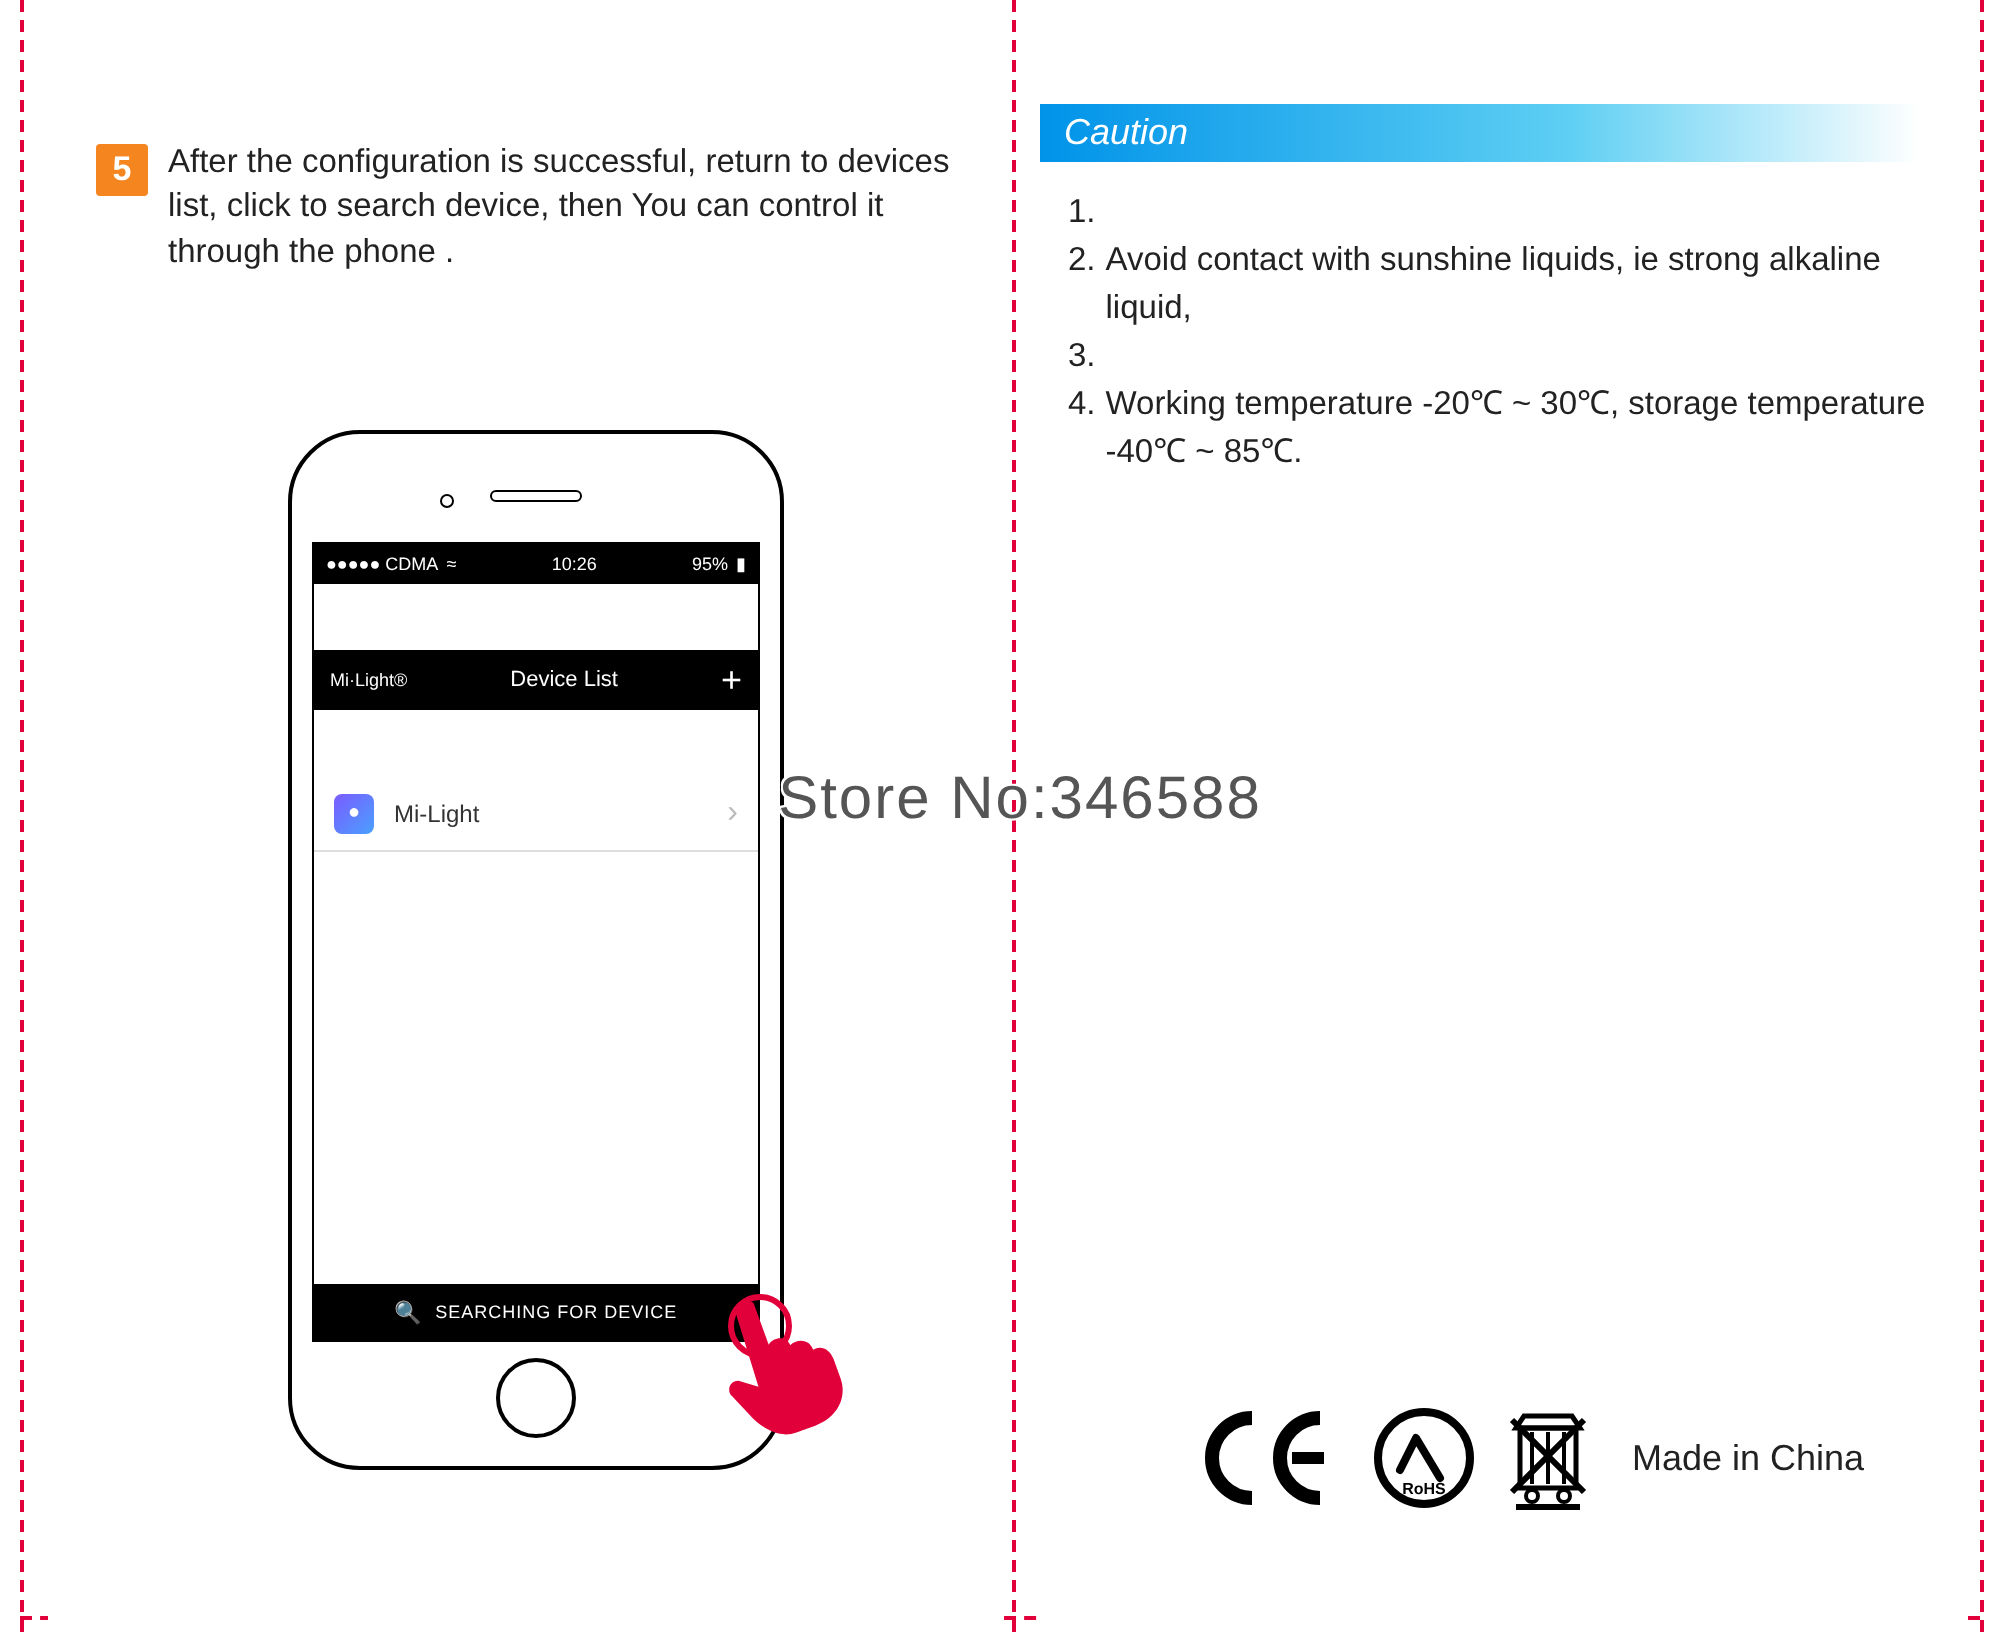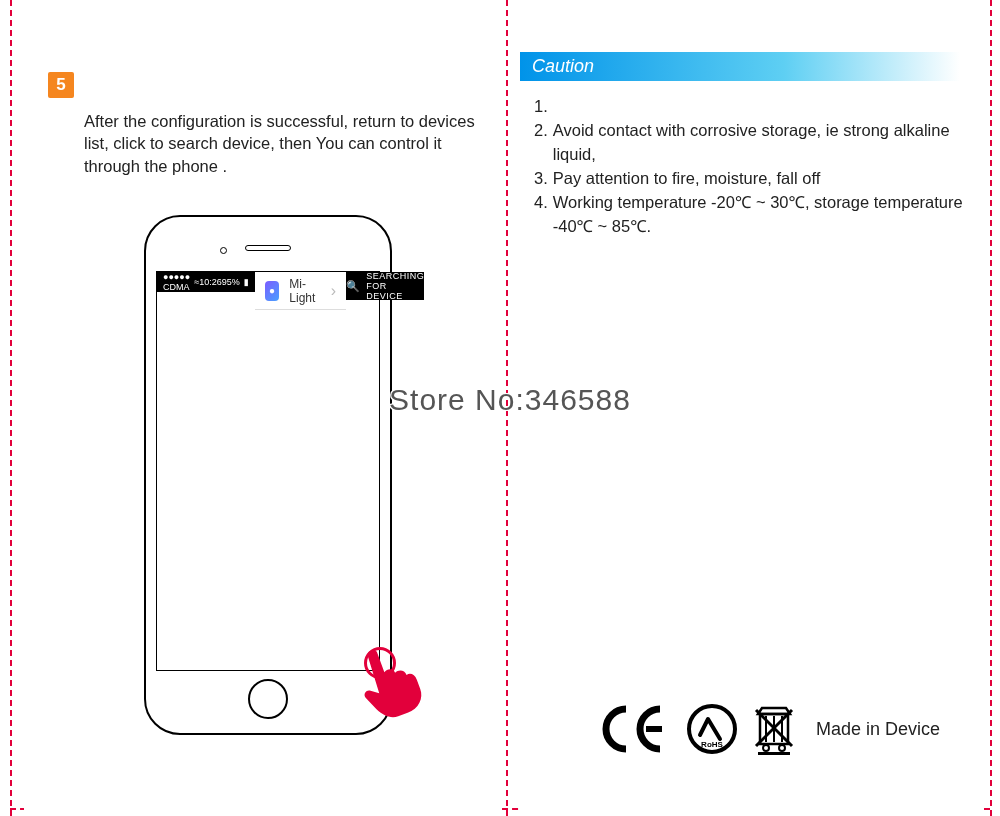--- a/index.html
+++ b/index.html
@@ -29,34 +29,34 @@
   .step {
     display: flex; align-items: flex-start; gap: 10px;
     margin: 70px 18px 0 24px;
   }
   .step-num {
     width: 26px; height: 26px; background: #f5861f; color: #fff;
     display: flex; align-items: center; justify-content: center;
     font-weight: bold; font-size: 17px; border-radius: 2px; flex-shrink: 0;
     margin-top: 2px;
   }
-  .step-text { font-size: 16.5px; line-height: 1.35; color: #222; margin-top: 40px; }
+  .step-text { font-size: 16.5px; line-height: 1.35; color: #222; }
 
   .phone {
     position: absolute; left: 120px; top: 215px;
     width: 248px; height: 520px;
     border: 2px solid #000; border-radius: 36px;
     background: #fff;
   }
   .phone .speaker { position: absolute; top: 28px; left: 50%; transform: translateX(-50%); width: 46px; height: 6px; border: 1.5px solid #000; border-radius: 4px; }
   .phone .cam { position: absolute; top: 30px; left: 74px; width: 7px; height: 7px; border: 1.5px solid #000; border-radius: 50%; }
   .phone .home { position: absolute; bottom: 14px; left: 50%; transform: translateX(-50%); width: 40px; height: 40px; border: 2px solid #000; border-radius: 50%; }
   .phone .screen {
     position: absolute; left: 10px; right: 10px; top: 54px; bottom: 62px;
-    border: 1.5px solid #000; background: #fff; display: flex; flex-direction: row;
+    border: 1.5px solid #000; background: #fff; display: flex; flex-direction: column; gap: 33px;
   }
   .statusbar {
     height: 20px; background: #000; color: #fff; font-size: 9px;
     display: flex; align-items: center; justify-content: space-between;
     padding: 0 6px;
   }
   .statusbar .sb-left, .statusbar .sb-right { display: flex; gap: 4px; align-items: center; }
   .navbar {
     height: 30px; background: #000; color: #fff;
     display: flex; align-items: center; justify-content: space-between;
@@ -146,20 +146,25 @@
         <div class="sb-left">
           <span>●●●●● CDMA</span>
           <span>≈</span>
         </div>
         <span>10:26</span>
         <div class="sb-right">
           <span>95%</span>
           <span>▮</span>
         </div>
       </div>
+      <div class="navbar">
+        <span class="brand">Mi·Light®</span>
+        <span class="title">Device List</span>
+        <span class="plus">+</span>
+      </div>
       <div class="list-row">
         <span class="app-ico">●</span>
         <span>Mi-Light</span>
         <span class="chev">›</span>
       </div>
       <div class="screen-body"></div>
       <div class="searchbar">
         <span class="mag">🔍</span>
         <span>SEARCHING FOR DEVICE</span>
       </div>
@@ -174,25 +179,24 @@
 </div>
 
 <div class="page page-right">
   <div class="caution-bar">Caution</div>
   <div class="caution-list">
     <div class="row">
       <span class="num">1.</span>
     </div>
     <div class="row">
       <span class="num">2.</span>
-      <span class="txt">Avoid contact with corrosive storage, ie strong alkaline liquid,</span>
+      <span class="txt">Avoid contact with sunshine liquids, ie strong alkaline liquid,</span>
     </div>
     <div class="row">
       <span class="num">3.</span>
-      <span class="txt">Pay attention to fire, moisture, fall off</span>
     </div>
     <div class="row">
       <span class="num">4.</span>
       <span class="txt">Working temperature -20℃ ~ 30℃, storage temperature -40℃ ~ 85℃.</span>
     </div>
   </div>
 
   <div class="cert-row">
 
     <svg width="70" height="48" viewBox="0 0 70 48">
@@ -212,17 +216,17 @@
       <line x1="14" y1="14" x2="14" y2="40" stroke="#000" stroke-width="2"></line>
       <line x1="22" y1="14" x2="22" y2="40" stroke="#000" stroke-width="2"></line>
       <line x1="30" y1="14" x2="30" y2="40" stroke="#000" stroke-width="2"></line>
       <path d="M6 12 L38 12 L34 6 L10 6 Z" fill="none" stroke="#000" stroke-width="2.5"></path>
       <circle cx="14" cy="46" r="3" fill="none" stroke="#000" stroke-width="2"></circle>
       <circle cx="30" cy="46" r="3" fill="none" stroke="#000" stroke-width="2"></circle>
       <line x1="4" y1="44" x2="40" y2="8" stroke="#000" stroke-width="3"></line>
       <line x1="4" y1="8" x2="40" y2="44" stroke="#000" stroke-width="3"></line>
       <rect x="6" y="50" width="32" height="3" fill="#000"></rect>
     </svg>
-    <span class="made">Made in Device</span>
+    <span class="made">Made in China</span>
   </div>
 </div>
 
 <div class="watermark">Store No:346588</div>
 
 </body></html>

